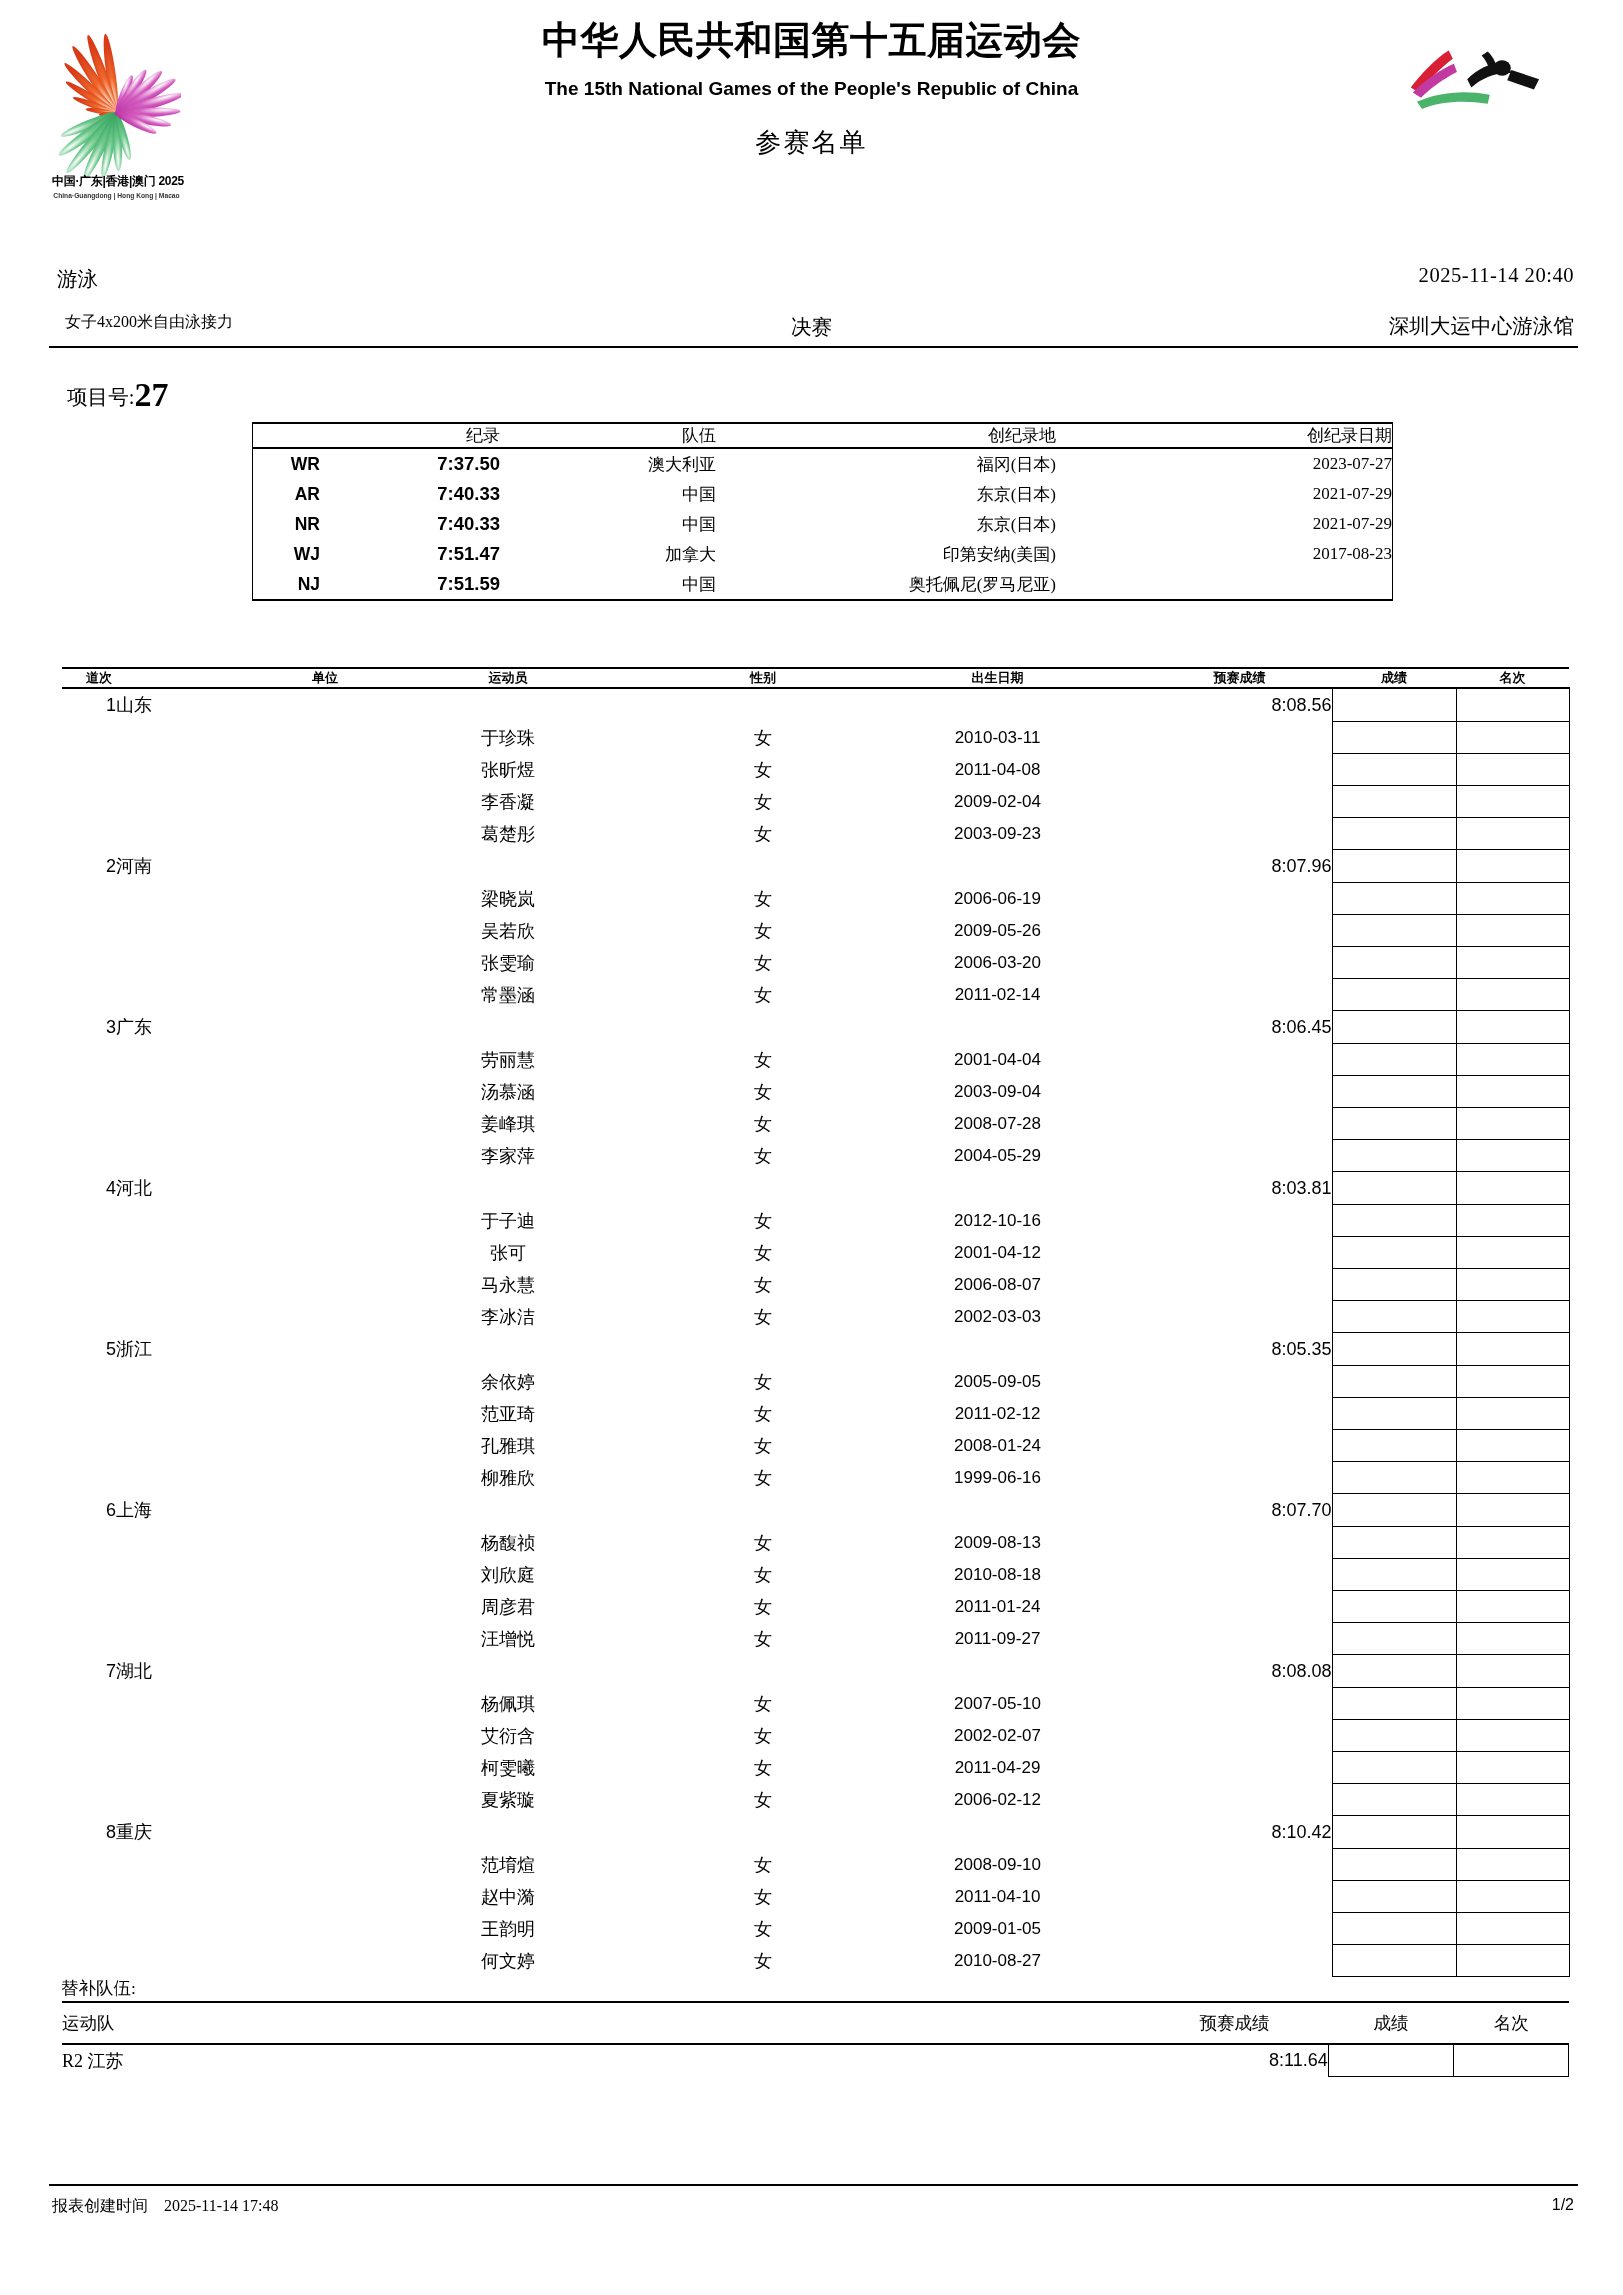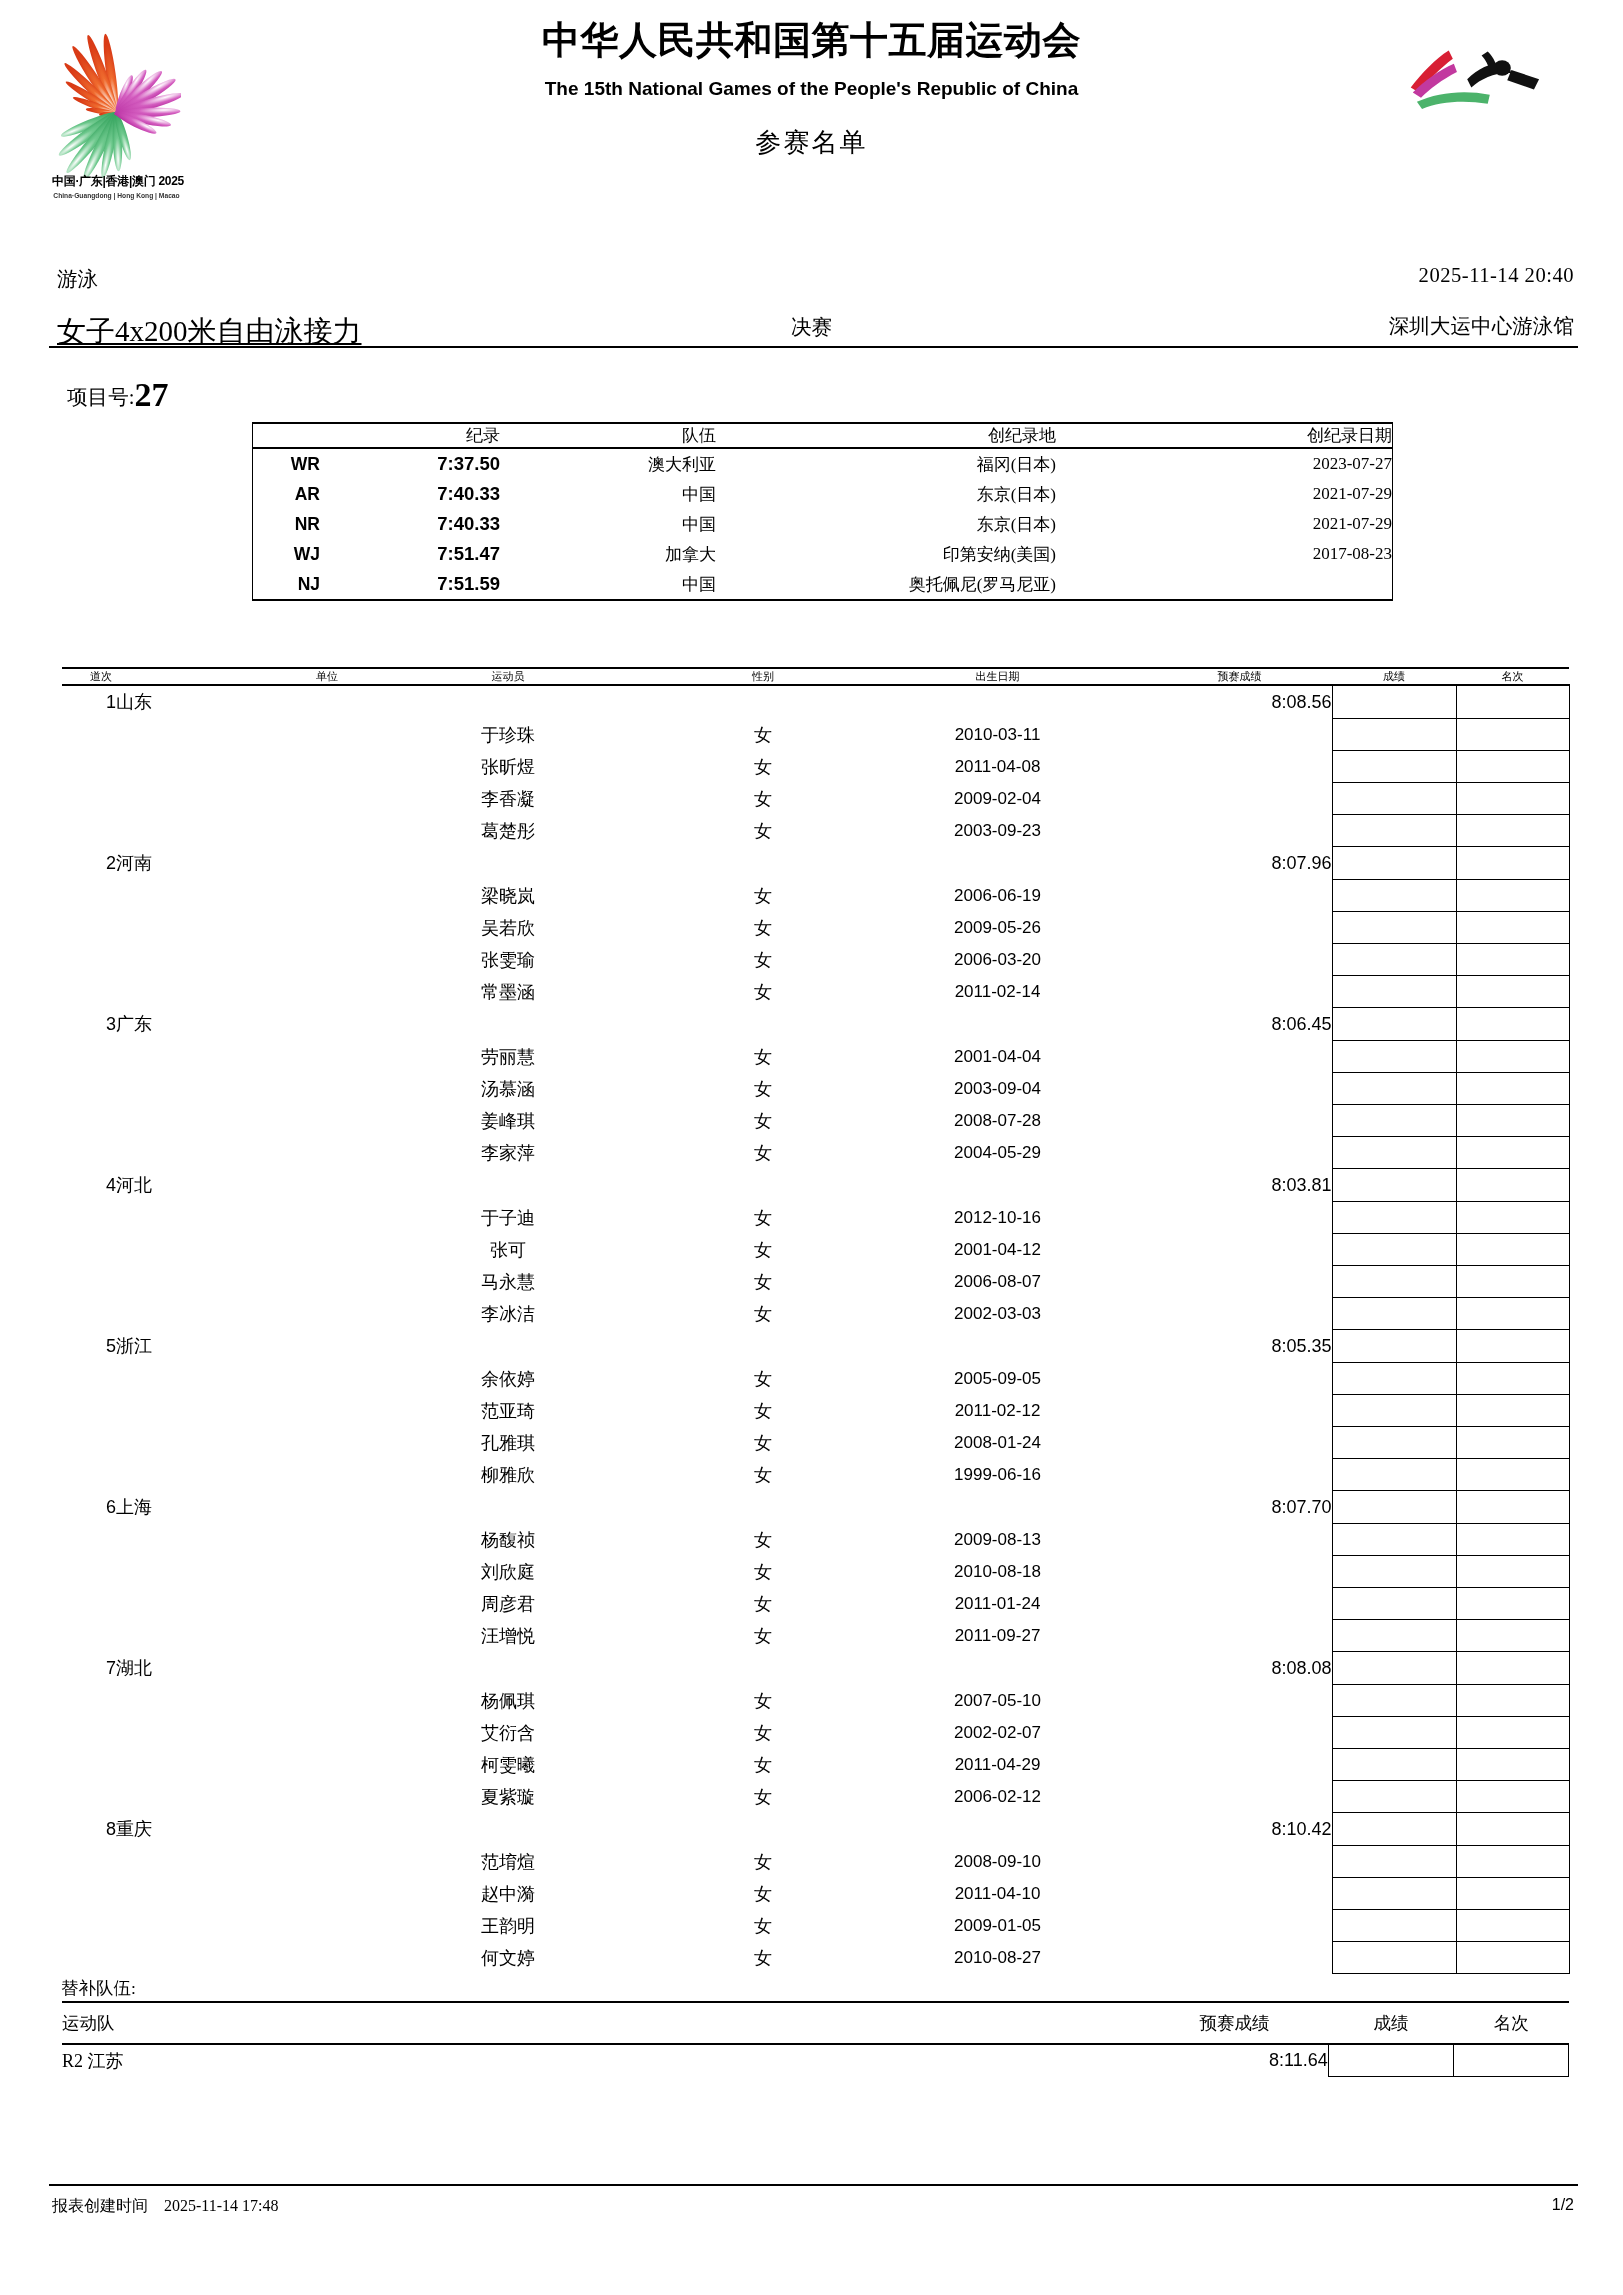--- a/index.html
+++ b/index.html
@@ -58,23 +58,22 @@
   .meta { position:absolute; left:0; right:0; top:0; }
   .meta-sport {
     position:absolute; left:57px; top:265px;
     font-size:20.6px;
   }
   .meta-datetime {
     position:absolute; right:49px; top:264px;
     font-size:20.6px; letter-spacing:0.5px;
   }
   .meta-event {
-    position:absolute; left:57px; top:312px;
-    font-size:29px;
-    text-decoration:underline;
+    position:absolute; left:65px; top:312px;
+    font-size:16px;
   }
   .meta-round {
     position:absolute; left:0; right:0; top:313px;
     text-align:center; font-size:20.6px;
   }
   .meta-venue {
     position:absolute; right:49px; top:312px;
     font-size:20.6px;
   }
   .hrule-top {
@@ -113,21 +112,21 @@
   .rec-head-time{ width:180px; }
 
   
   .main-table {
     position:absolute; left:62px; top:667px; width:1507px;
     box-sizing:border-box;
   }
   table.mt { width:100%; border-collapse:collapse; table-layout:fixed; }
   table.mt td, table.mt th { padding:0; vertical-align:middle; }
 
-  .mt-head-row td { padding:8.2px 0 11.3px 0; font-size:11px; font-weight:normal; }
+  .mt-head-row td { padding:8.2px 0 11.3px 0; font-size:13px; font-weight:bold; }
 
   .col-lane   { width:54px; }
   .col-unit   { width:222px; }
   .col-ath    { width:340px; }
   .col-sex    { width:170px; }
   .col-dob    { width:299px; }
   .col-prelim { width:185px; }
   .col-res    { width:124px; }
   .col-rank   { width:113px; }
 

